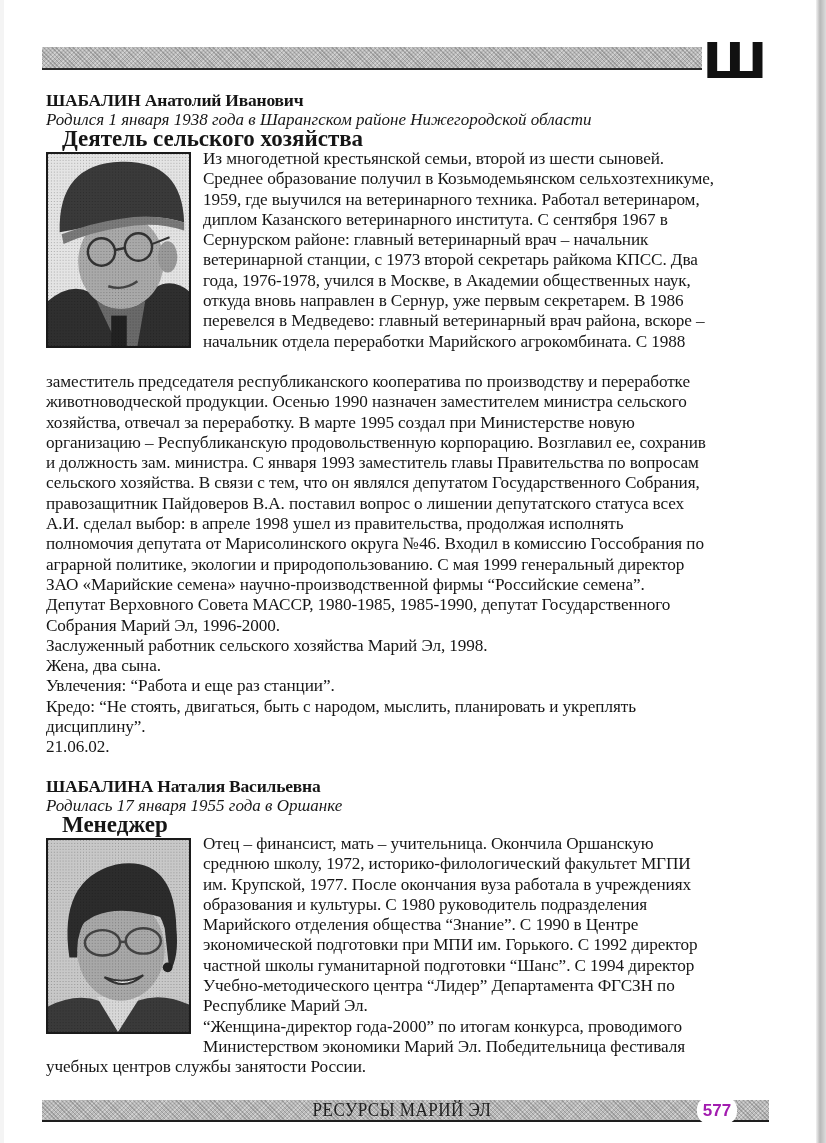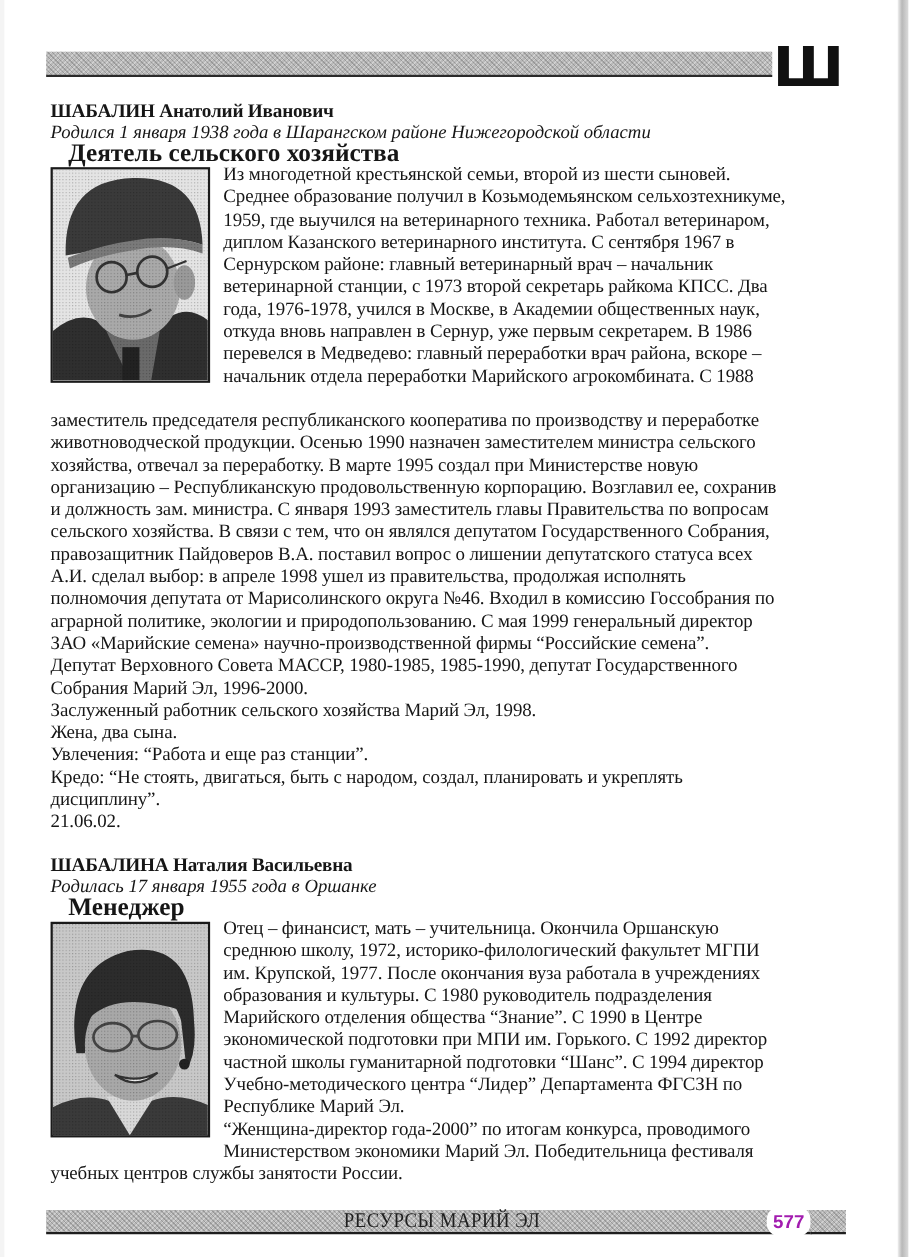--- a/index.html
+++ b/index.html
@@ -136,42 +136,42 @@
 
   <div class="text-block" style="left:203px; top:149px;">
     <span class="ln">Из многодетной крестьянской семьи, второй из шести сыновей.</span>
     <span class="ln">Среднее образование получил в Козьмодемьянском сельхозтехникуме,</span>
     <span class="ln">1959, где выучился на ветеринарного техника. Работал ветеринаром,</span>
     <span class="ln">диплом Казанского ветеринарного института. С сентября 1967 в</span>
     <span class="ln">Сернурском районе: главный ветеринарный врач – начальник</span>
     <span class="ln">ветеринарной станции, с 1973 второй секретарь райкома КПСС. Два</span>
     <span class="ln">года, 1976-1978, учился в Москве, в Академии общественных наук,</span>
     <span class="ln">откуда вновь направлен в Сернур, уже первым секретарем. В 1986</span>
-    <span class="ln">перевелся в Медведево: главный переработки врач района, вскоре –</span>
+    <span class="ln">перевелся в Медведево: главный ветеринарный врач района, вскоре –</span>
     <span class="ln">начальник отдела переработки Марийского агрокомбината. С 1988</span>
   </div>
 
   <div class="text-block" style="left:46px; top:372px;">
     <span class="ln">заместитель председателя республиканского кооператива по производству и переработке</span>
     <span class="ln">животноводческой продукции. Осенью 1990 назначен заместителем министра сельского</span>
     <span class="ln">хозяйства, отвечал за переработку. В марте 1995 создал при Министерстве новую</span>
     <span class="ln">организацию – Республиканскую продовольственную корпорацию. Возглавил ее, сохранив</span>
     <span class="ln">и должность зам. министра. С января 1993 заместитель главы Правительства по вопросам</span>
     <span class="ln">сельского хозяйства. В связи с тем, что он являлся депутатом Государственного Собрания,</span>
     <span class="ln">правозащитник Пайдоверов В.А. поставил вопрос о лишении депутатского статуса всех</span>
     <span class="ln">А.И. сделал выбор: в апреле 1998 ушел из правительства, продолжая исполнять</span>
     <span class="ln">полномочия депутата от Марисолинского округа №46. Входил в комиссию Госсобрания по</span>
     <span class="ln">аграрной политике, экологии и природопользованию. С мая 1999 генеральный директор</span>
     <span class="ln">ЗАО «Марийские семена» научно-производственной фирмы “Российские семена”.</span>
     <span class="ln">Депутат Верховного Совета МАССР, 1980-1985, 1985-1990, депутат Государственного</span>
     <span class="ln">Собрания Марий Эл, 1996-2000.</span>
     <span class="ln">Заслуженный работник сельского хозяйства Марий Эл, 1998.</span>
     <span class="ln">Жена, два сына.</span>
     <span class="ln">Увлечения: “Работа и еще раз станции”.</span>
-    <span class="ln">Кредо: “Не стоять, двигаться, быть с народом, создал, планировать и укреплять</span>
+    <span class="ln">Кредо: “Не стоять, двигаться, быть с народом, мыслить, планировать и укреплять</span>
     <span class="ln">дисциплину”.</span>
     <span class="ln">21.06.02.</span>
   </div>
 </div>
 
 <div>
   <div class="entry-name" style="top:776px;">ШАБАЛИНА Наталия Васильевна</div>
   <div class="entry-birth" style="top:796px;">Родилась 17 января 1955 года в Оршанке</div>
   <div class="entry-role" style="top:815px;text-align:center;">Менеджер</div>
 

